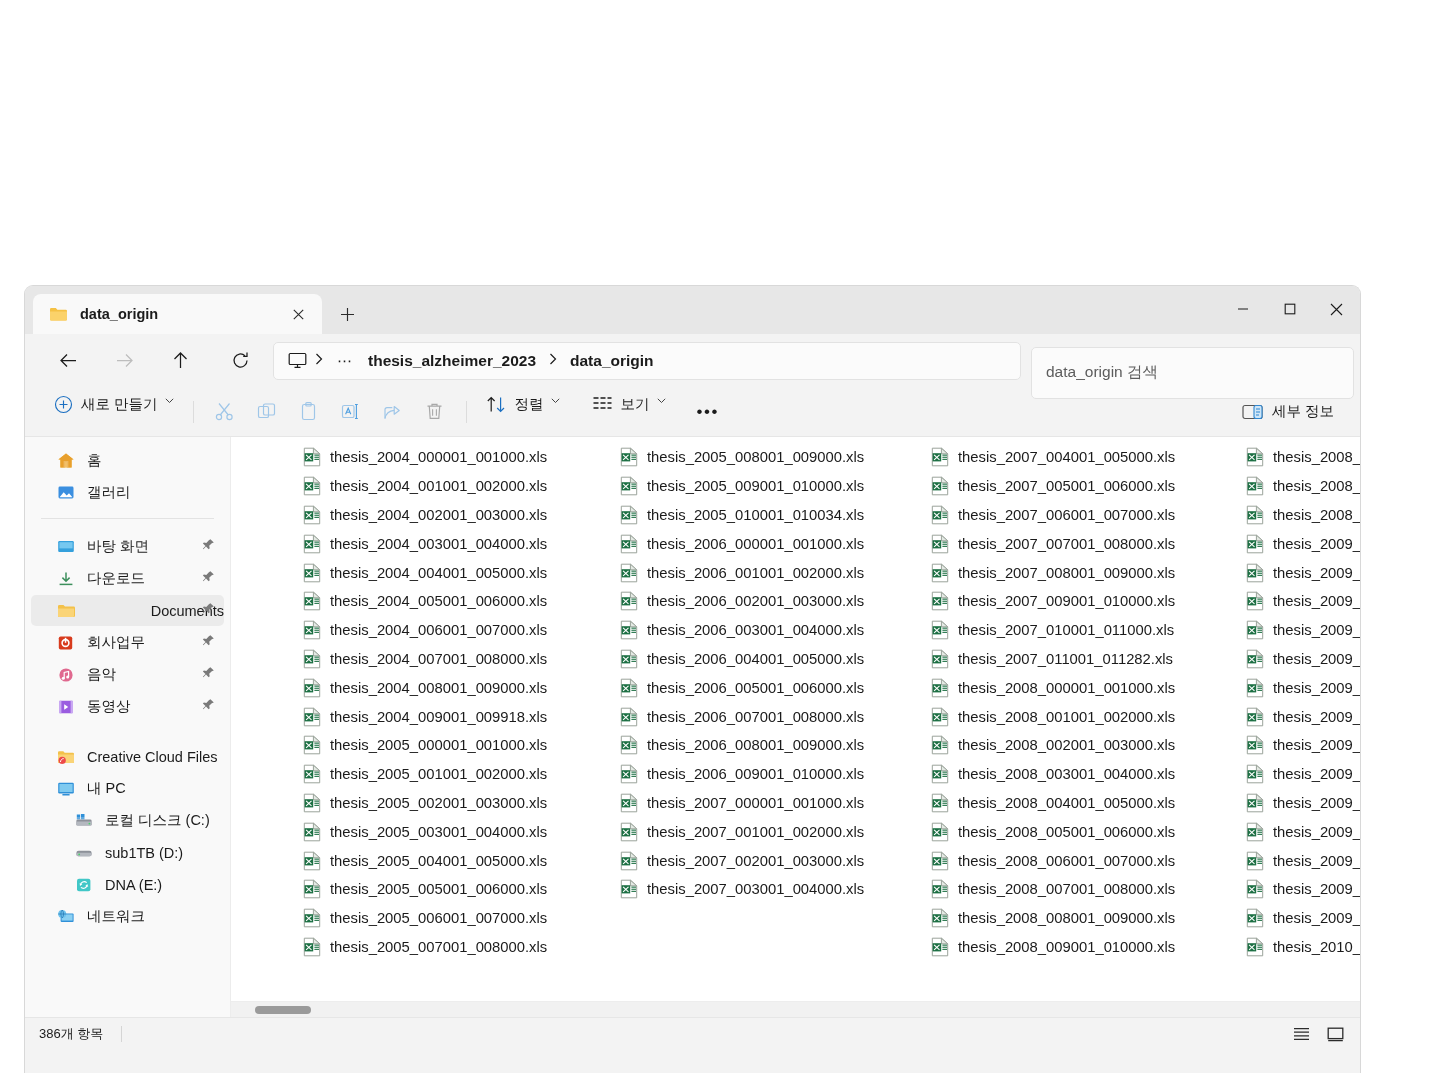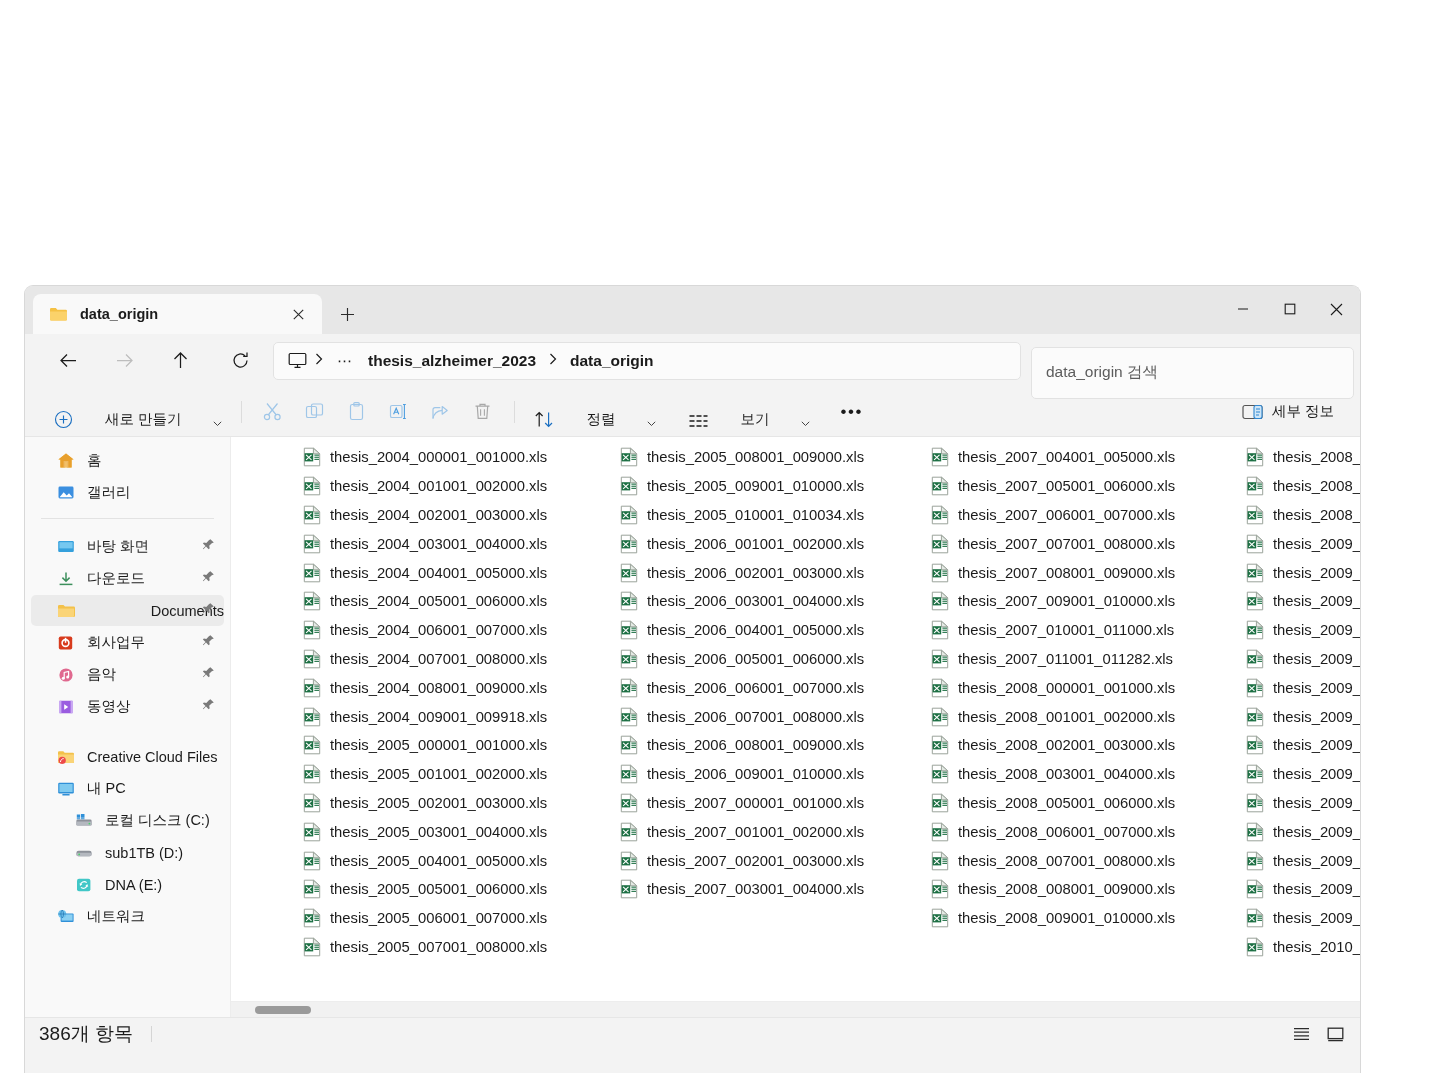--- a/index.html
+++ b/index.html
@@ -121,24 +121,24 @@
 
   
   .cmdbar {
     height: 50px;
     background: #f3f3f3;
     display: flex; align-items: center;
     padding-left: 20px;
     border-bottom: 1px solid #e6e6e6;
   }
   .cmd {
-    display: flex; align-items: flex-end;
+    display: flex; align-items: flex-start;
     height: 34px; border-radius: 5px;
     padding: 0 9px; color: #1b1b1b;
-    font-size: 14.5px; white-space: nowrap; gap: 24px;
+    font-size: 14.5px; white-space: nowrap;
   }
   .cmd .gl { display: flex; align-items: center; margin-right: 8px; }
   .cmd .chev { margin-left: 7px; font-size: 10px; color:#444; }
   .cmd-icon {
     width: 42px; height: 34px; border-radius: 5px;
     display: flex; align-items: center; justify-content: center;
     color: #9fc6e8;
   }
   .cmd-icon.dark { color: #9b9b9b; }
   .vsep { width: 1px; height: 22px; background: #dcdcdc; margin: 0 10px; }
@@ -212,21 +212,21 @@
   }
 
   
   .statusbar {
     height: 33px;
     background: #f3f3f3;
     border-top: 1px solid #e6e6e6;
     display: flex; align-items: center;
     padding: 0 10px 0 14px;
   }
-  .status-text { font-size: 19px; color: #1b1b1b; }
+  .status-text { font-size: 13px; color: #1b1b1b; }
   .status-sep { width: 1px; height: 16px; background: #d5d5d5; margin-left: 18px; }
   .viewtoggles { display: flex; align-items: center; gap: 4px; }
   .vt {
     width: 30px; height: 26px; border-radius: 4px;
     display: flex; align-items: center; justify-content: center;
     color: #2b2b2b;
   }
 </style>
 </head>
 <body>
@@ -894,20 +894,32 @@
             <div class="frow">
               <span class="xls"><svg width="18" height="20" viewBox="0 0 18 20">
                   <path d="M1.3 1.2h9.1l6.3 5.6v12H1.3z" fill="#ffffff" stroke="#9aa39a" stroke-width="1"></path>
                   <path d="M10.4 1.2l6.3 5.6h-6.3z" fill="#e4eae4" stroke="#9aa39a" stroke-width="1"></path>
                   <rect x="1.6" y="6.2" width="8.6" height="8.2" fill="#1d7044"></rect>
                   <path d="M3.1 7.8l5.4 5M8.5 7.8l-5.4 5" stroke="#ffffff" stroke-width="1.1"></path>
                   <rect x="11.4" y="7.6" width="4.6" height="1.1" fill="#1d7044"></rect>
                   <rect x="11.4" y="9.7" width="4.6" height="1.1" fill="#1d7044"></rect>
                   <rect x="11.4" y="11.8" width="4.6" height="1.1" fill="#1d7044"></rect>
                 </svg></span>
+              <span class="fname">thesis_2006_000001_001000.xls</span>
+            </div>
+            <div class="frow">
+              <span class="xls"><svg width="18" height="20" viewBox="0 0 18 20">
+                  <path d="M1.3 1.2h9.1l6.3 5.6v12H1.3z" fill="#ffffff" stroke="#9aa39a" stroke-width="1"></path>
+                  <path d="M10.4 1.2l6.3 5.6h-6.3z" fill="#e4eae4" stroke="#9aa39a" stroke-width="1"></path>
+                  <rect x="1.6" y="6.2" width="8.6" height="8.2" fill="#1d7044"></rect>
+                  <path d="M3.1 7.8l5.4 5M8.5 7.8l-5.4 5" stroke="#ffffff" stroke-width="1.1"></path>
+                  <rect x="11.4" y="7.6" width="4.6" height="1.1" fill="#1d7044"></rect>
+                  <rect x="11.4" y="9.7" width="4.6" height="1.1" fill="#1d7044"></rect>
+                  <rect x="11.4" y="11.8" width="4.6" height="1.1" fill="#1d7044"></rect>
+                </svg></span>
               <span class="fname">thesis_2006_001001_002000.xls</span>
             </div>
             <div class="frow">
               <span class="xls"><svg width="18" height="20" viewBox="0 0 18 20">
                   <path d="M1.3 1.2h9.1l6.3 5.6v12H1.3z" fill="#ffffff" stroke="#9aa39a" stroke-width="1"></path>
                   <path d="M10.4 1.2l6.3 5.6h-6.3z" fill="#e4eae4" stroke="#9aa39a" stroke-width="1"></path>
                   <rect x="1.6" y="6.2" width="8.6" height="8.2" fill="#1d7044"></rect>
                   <path d="M3.1 7.8l5.4 5M8.5 7.8l-5.4 5" stroke="#ffffff" stroke-width="1.1"></path>
                   <rect x="11.4" y="7.6" width="4.6" height="1.1" fill="#1d7044"></rect>
                   <rect x="11.4" y="9.7" width="4.6" height="1.1" fill="#1d7044"></rect>
@@ -954,32 +966,20 @@
             <div class="frow">
               <span class="xls"><svg width="18" height="20" viewBox="0 0 18 20">
                   <path d="M1.3 1.2h9.1l6.3 5.6v12H1.3z" fill="#ffffff" stroke="#9aa39a" stroke-width="1"></path>
                   <path d="M10.4 1.2l6.3 5.6h-6.3z" fill="#e4eae4" stroke="#9aa39a" stroke-width="1"></path>
                   <rect x="1.6" y="6.2" width="8.6" height="8.2" fill="#1d7044"></rect>
                   <path d="M3.1 7.8l5.4 5M8.5 7.8l-5.4 5" stroke="#ffffff" stroke-width="1.1"></path>
                   <rect x="11.4" y="7.6" width="4.6" height="1.1" fill="#1d7044"></rect>
                   <rect x="11.4" y="9.7" width="4.6" height="1.1" fill="#1d7044"></rect>
                   <rect x="11.4" y="11.8" width="4.6" height="1.1" fill="#1d7044"></rect>
                 </svg></span>
-              <span class="fname">thesis_2006_006001_007000.xls</span>
-            </div>
-            <div class="frow">
-              <span class="xls"><svg width="18" height="20" viewBox="0 0 18 20">
-                  <path d="M1.3 1.2h9.1l6.3 5.6v12H1.3z" fill="#ffffff" stroke="#9aa39a" stroke-width="1"></path>
-                  <path d="M10.4 1.2l6.3 5.6h-6.3z" fill="#e4eae4" stroke="#9aa39a" stroke-width="1"></path>
-                  <rect x="1.6" y="6.2" width="8.6" height="8.2" fill="#1d7044"></rect>
-                  <path d="M3.1 7.8l5.4 5M8.5 7.8l-5.4 5" stroke="#ffffff" stroke-width="1.1"></path>
-                  <rect x="11.4" y="7.6" width="4.6" height="1.1" fill="#1d7044"></rect>
-                  <rect x="11.4" y="9.7" width="4.6" height="1.1" fill="#1d7044"></rect>
-                  <rect x="11.4" y="11.8" width="4.6" height="1.1" fill="#1d7044"></rect>
-                </svg></span>
               <span class="fname">thesis_2006_007001_008000.xls</span>
             </div>
             <div class="frow">
               <span class="xls"><svg width="18" height="20" viewBox="0 0 18 20">
                   <path d="M1.3 1.2h9.1l6.3 5.6v12H1.3z" fill="#ffffff" stroke="#9aa39a" stroke-width="1"></path>
                   <path d="M10.4 1.2l6.3 5.6h-6.3z" fill="#e4eae4" stroke="#9aa39a" stroke-width="1"></path>
                   <rect x="1.6" y="6.2" width="8.6" height="8.2" fill="#1d7044"></rect>
                   <path d="M3.1 7.8l5.4 5M8.5 7.8l-5.4 5" stroke="#ffffff" stroke-width="1.1"></path>
                   <rect x="11.4" y="7.6" width="4.6" height="1.1" fill="#1d7044"></rect>
                   <rect x="11.4" y="9.7" width="4.6" height="1.1" fill="#1d7044"></rect>
@@ -1185,20 +1185,32 @@
               <span class="xls"><svg width="18" height="20" viewBox="0 0 18 20">
                   <path d="M1.3 1.2h9.1l6.3 5.6v12H1.3z" fill="#ffffff" stroke="#9aa39a" stroke-width="1"></path>
                   <path d="M10.4 1.2l6.3 5.6h-6.3z" fill="#e4eae4" stroke="#9aa39a" stroke-width="1"></path>
                   <rect x="1.6" y="6.2" width="8.6" height="8.2" fill="#1d7044"></rect>
                   <path d="M3.1 7.8l5.4 5M8.5 7.8l-5.4 5" stroke="#ffffff" stroke-width="1.1"></path>
                   <rect x="11.4" y="7.6" width="4.6" height="1.1" fill="#1d7044"></rect>
                   <rect x="11.4" y="9.7" width="4.6" height="1.1" fill="#1d7044"></rect>
                   <rect x="11.4" y="11.8" width="4.6" height="1.1" fill="#1d7044"></rect>
                 </svg></span>
               <span class="fname">thesis_2008_003001_004000.xls</span>
+            </div>
+            <div class="frow">
+              <span class="xls"><svg width="18" height="20" viewBox="0 0 18 20">
+                  <path d="M1.3 1.2h9.1l6.3 5.6v12H1.3z" fill="#ffffff" stroke="#9aa39a" stroke-width="1"></path>
+                  <path d="M10.4 1.2l6.3 5.6h-6.3z" fill="#e4eae4" stroke="#9aa39a" stroke-width="1"></path>
+                  <rect x="1.6" y="6.2" width="8.6" height="8.2" fill="#1d7044"></rect>
+                  <path d="M3.1 7.8l5.4 5M8.5 7.8l-5.4 5" stroke="#ffffff" stroke-width="1.1"></path>
+                  <rect x="11.4" y="7.6" width="4.6" height="1.1" fill="#1d7044"></rect>
+                  <rect x="11.4" y="9.7" width="4.6" height="1.1" fill="#1d7044"></rect>
+                  <rect x="11.4" y="11.8" width="4.6" height="1.1" fill="#1d7044"></rect>
+                </svg></span>
+              <span class="fname">thesis_2008_004001_005000.xls</span>
             </div>
             <div class="frow">
               <span class="xls"><svg width="18" height="20" viewBox="0 0 18 20">
                   <path d="M1.3 1.2h9.1l6.3 5.6v12H1.3z" fill="#ffffff" stroke="#9aa39a" stroke-width="1"></path>
                   <path d="M10.4 1.2l6.3 5.6h-6.3z" fill="#e4eae4" stroke="#9aa39a" stroke-width="1"></path>
                   <rect x="1.6" y="6.2" width="8.6" height="8.2" fill="#1d7044"></rect>
                   <path d="M3.1 7.8l5.4 5M8.5 7.8l-5.4 5" stroke="#ffffff" stroke-width="1.1"></path>
                   <rect x="11.4" y="7.6" width="4.6" height="1.1" fill="#1d7044"></rect>
                   <rect x="11.4" y="9.7" width="4.6" height="1.1" fill="#1d7044"></rect>
                   <rect x="11.4" y="11.8" width="4.6" height="1.1" fill="#1d7044"></rect>

